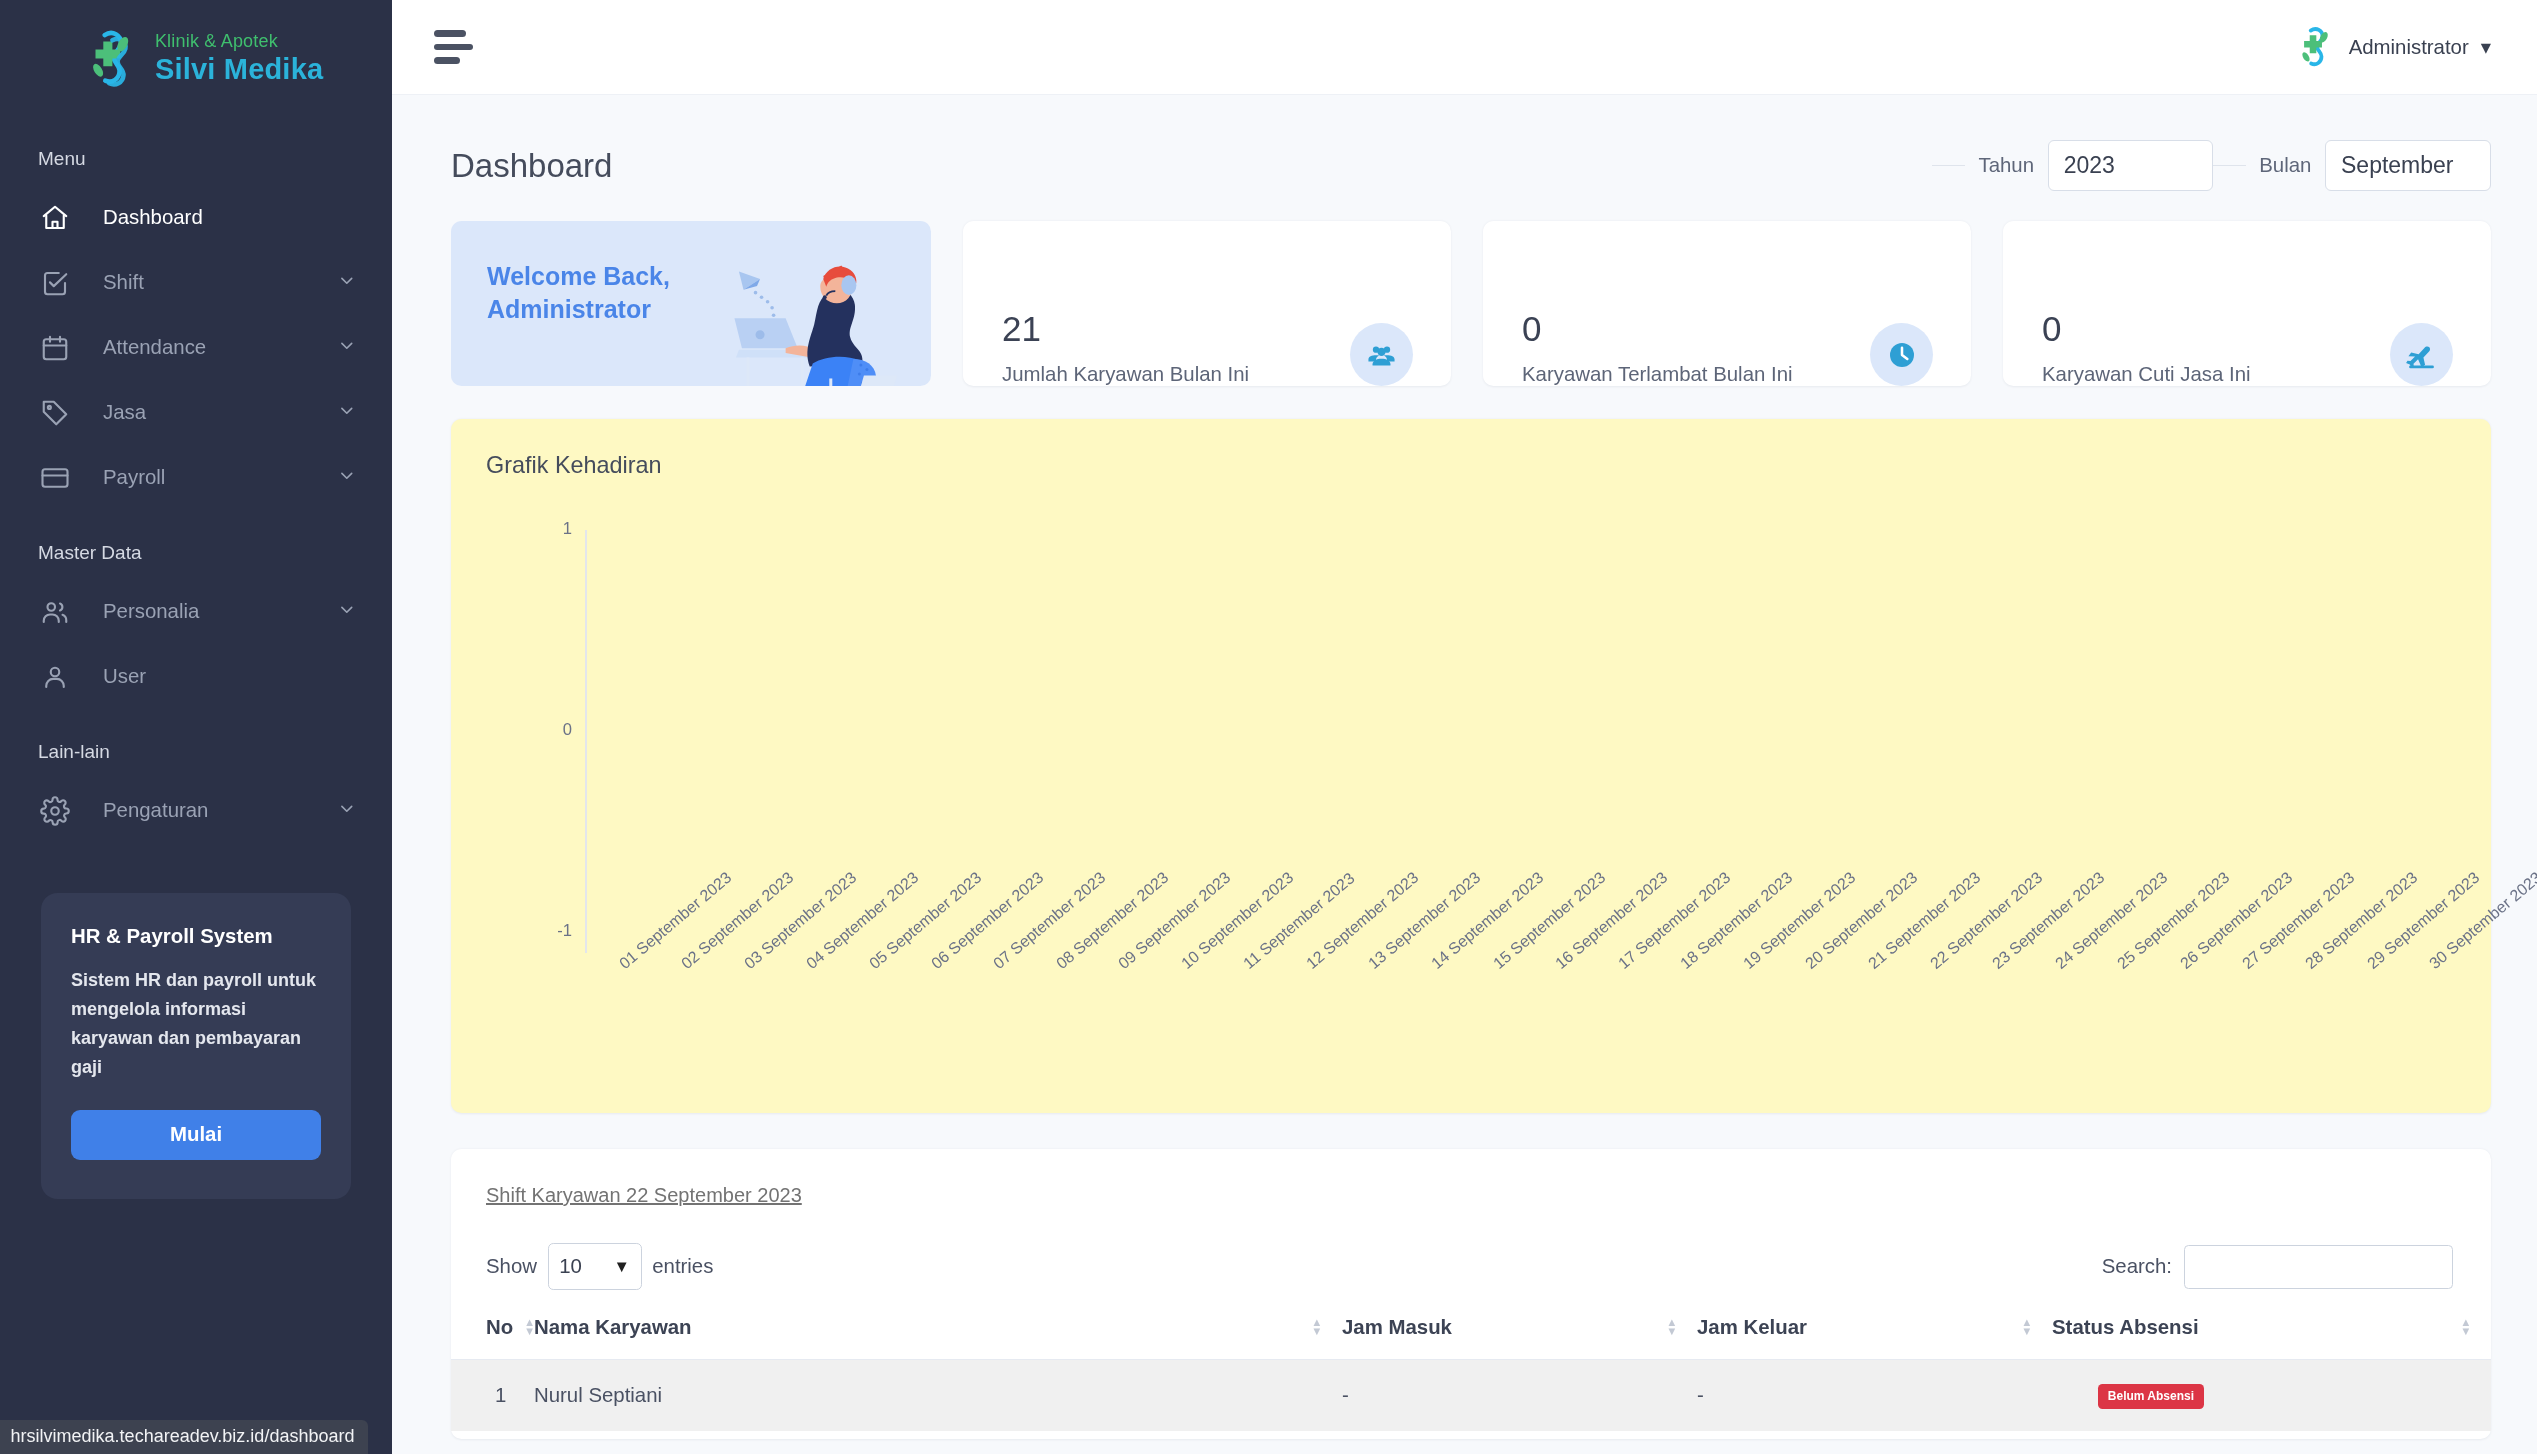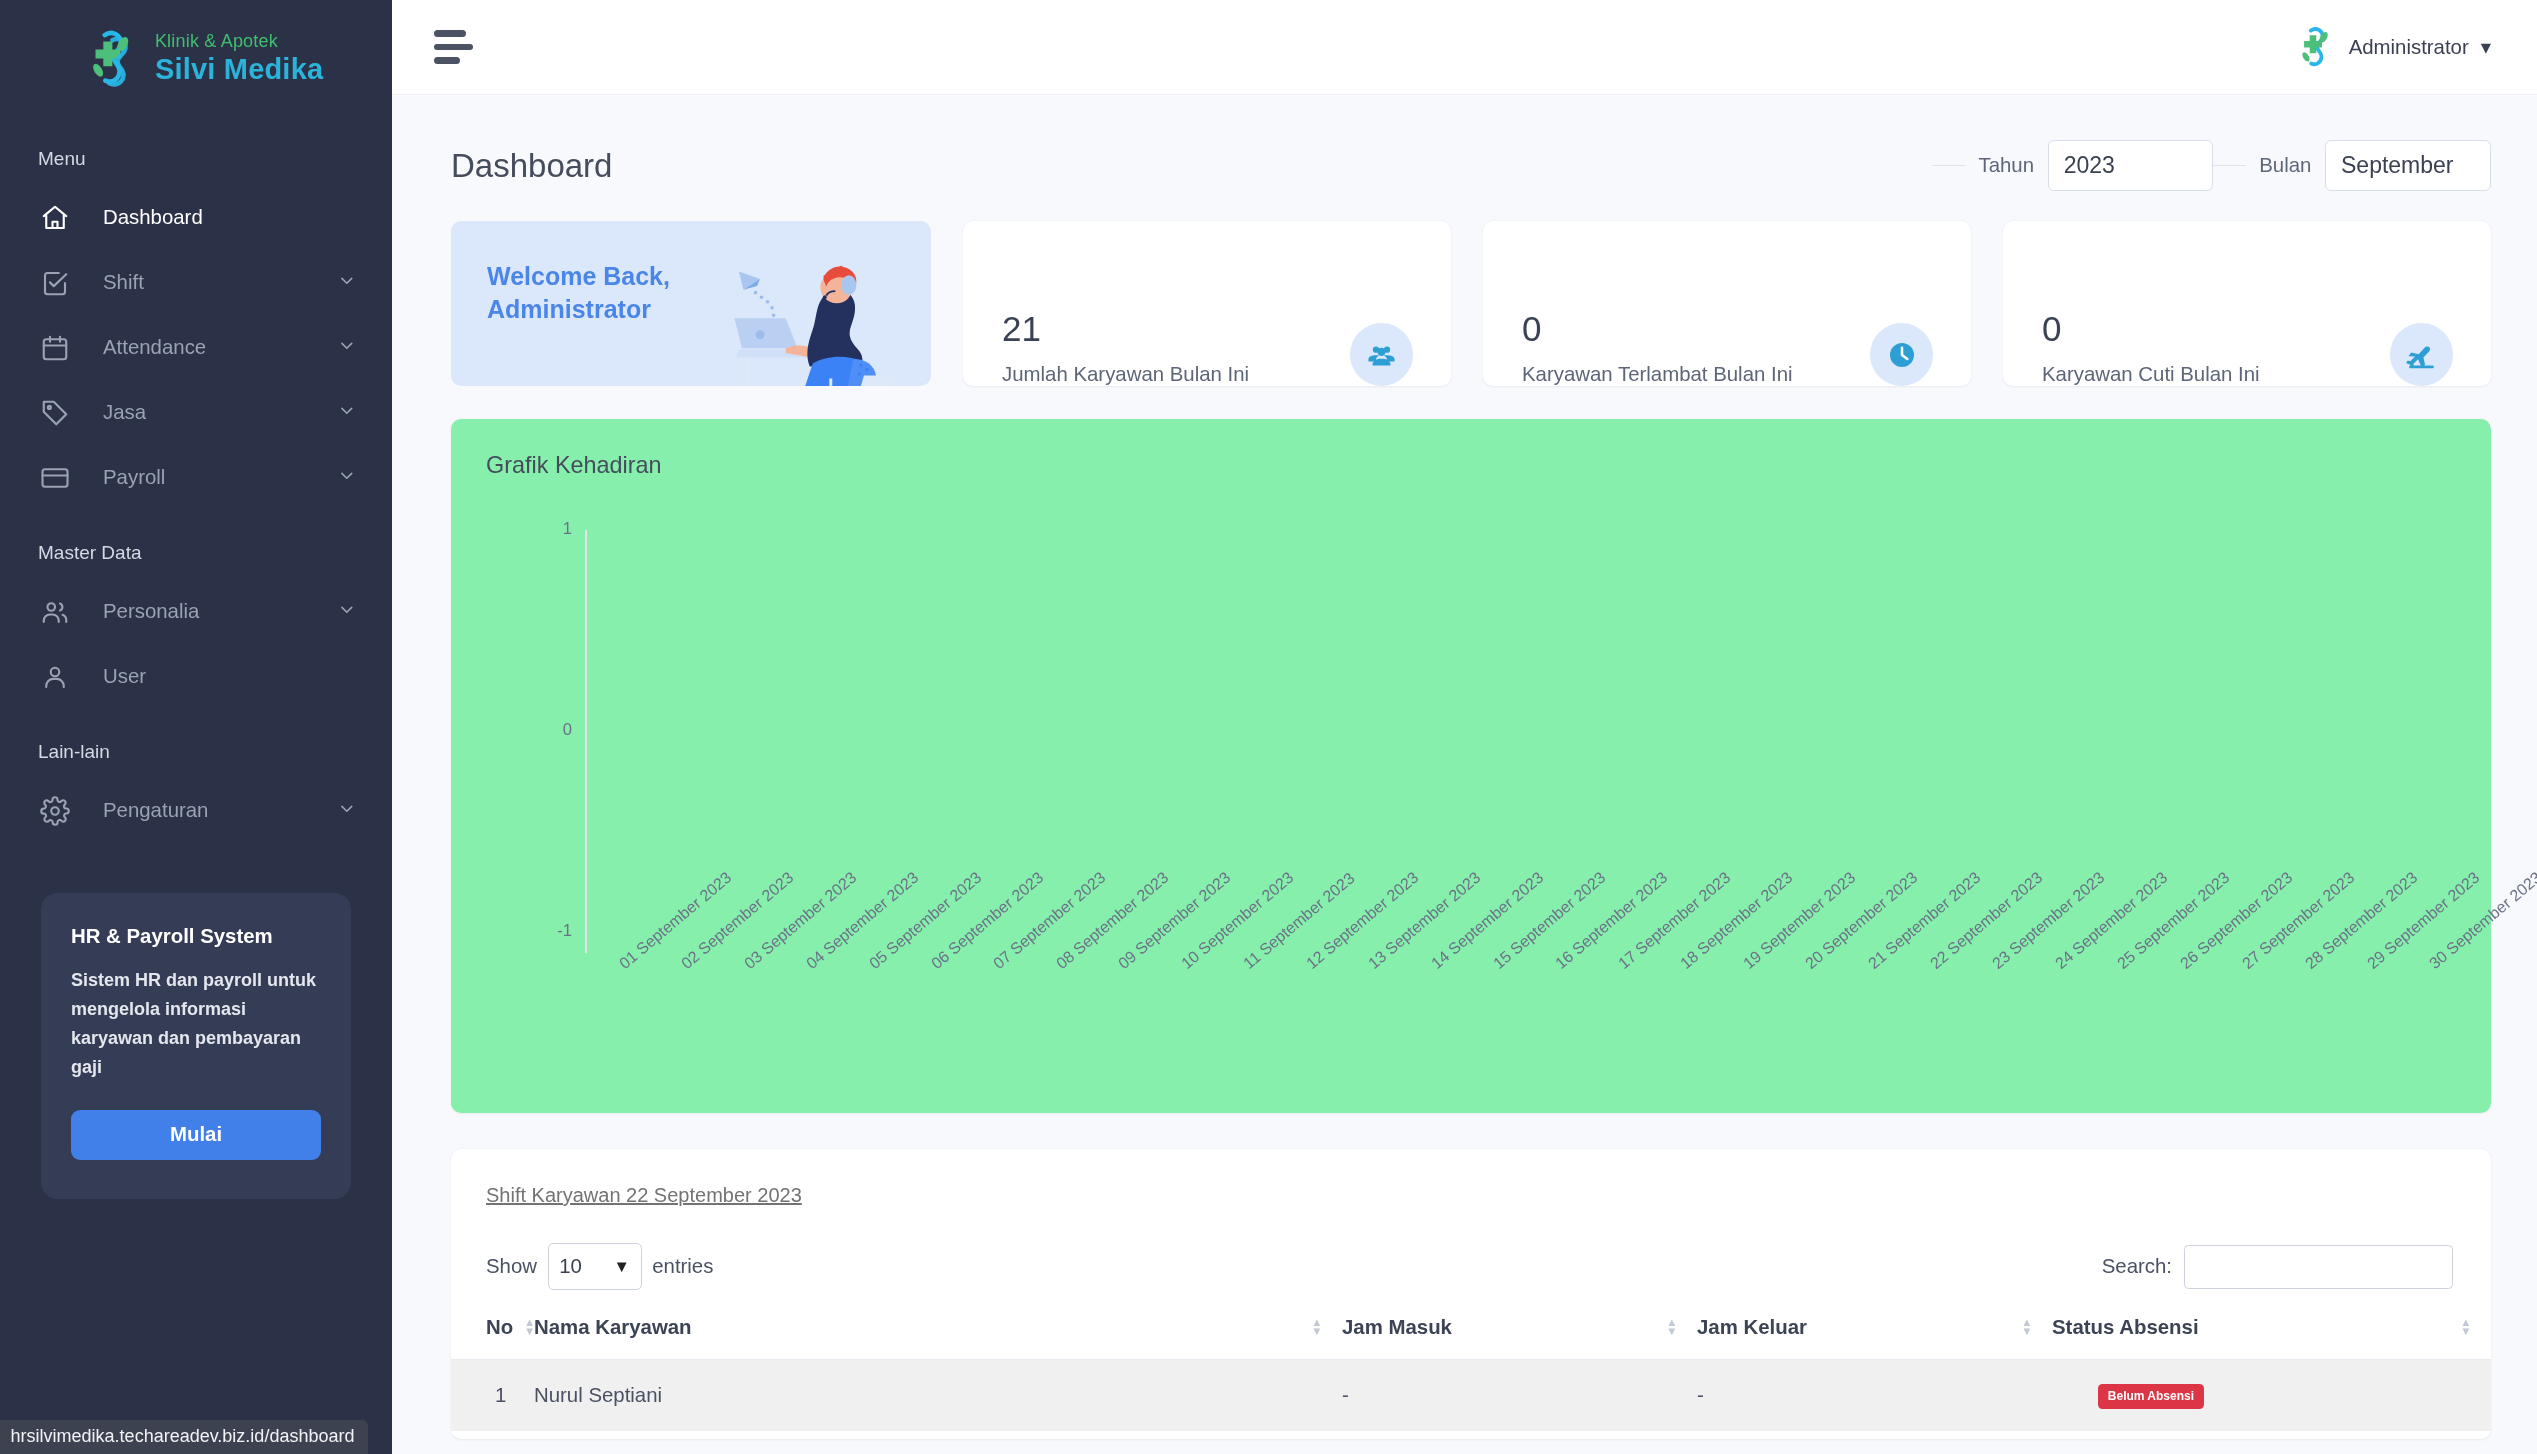--- a/index.html
+++ b/index.html
@@ -118,21 +118,21 @@
   .stat .txt { flex: 1; }
   .stat .num { font-size: 35px; color: #3b4254; font-weight: 400; line-height: 1; }
   .stat .cap { font-size: 20.4px; color: #5d6578; margin-top: 16.6px; }
   .stat .badge {
     width: 63px; height: 63px; border-radius: 50%; background: #dbe7fa;
     display: flex; align-items: center; justify-content: center; flex: none;
   }
 
   
   .panel {
-    margin: 33px 47px 0 59px; background: #86efac;
+    margin: 33px 47px 0 59px; background: #fef9c3;
     border-radius: 10.6px; box-shadow: 0 0.8px 2.3px rgba(30,40,70,.07);
   }
   .panel-title { font-size: 23.4px; color: #454c5c; padding: 33px 0 0 35px; }
   .chart-wrap { position: relative; height: 634px; }
   .chart-area { position: absolute; left: 0; top: 0; right: 0; bottom: 0; }
   .ytick { position: absolute; font-size: 16.6px; color: #6b7287; text-align: right; width: 45px; }
   .yaxis-line { position: absolute; width: 1.5px; background: #e3e6ec; }
   .xlab {
     position: absolute; font-size: 16px; color: #6b7287;
     transform-origin: left top; transform: rotate(-40deg);
@@ -423,21 +423,21 @@
         <svg width="32" height="32" viewBox="0 0 24 24">
             <circle cx="12" cy="12" r="9" fill="#2e9fd4"></circle>
             <path d="M12 6.5V12l4 3" stroke="#ffffff" stroke-width="1.9" fill="none" stroke-linecap="round" stroke-linejoin="round"></path>
           </svg>
       </div>
     </div>
 
     <div class="stat">
       <div class="txt">
         <div class="num">0</div>
-        <div class="cap">Karyawan Cuti Bulan Ini</div>
+        <div class="cap">Karyawan Cuti Jasa Ini</div>
       </div>
       <div class="badge">
         <svg width="33" height="33" viewBox="0 0 24 24" fill="#2e9fd4">
             <path d="M2.5 13.2l2-2.6 5.4 1.2 4.2-4.6c.9-1 2.4-1.3 3.4-.6 1 .8.9 2.3 0 3.3l-4.1 4.3 1.2 5.3-2.5 2-2.6-6.1-3.3 3.3.2 2.2-1.6 1-1.3-2.6-2.7-1.2 1-1.6 2.2.2 3.3-3.3z"></path>
             <rect x="3" y="20" width="18" height="2" rx="1"></rect>
           </svg>
       </div>
     </div>
   </div>
 

